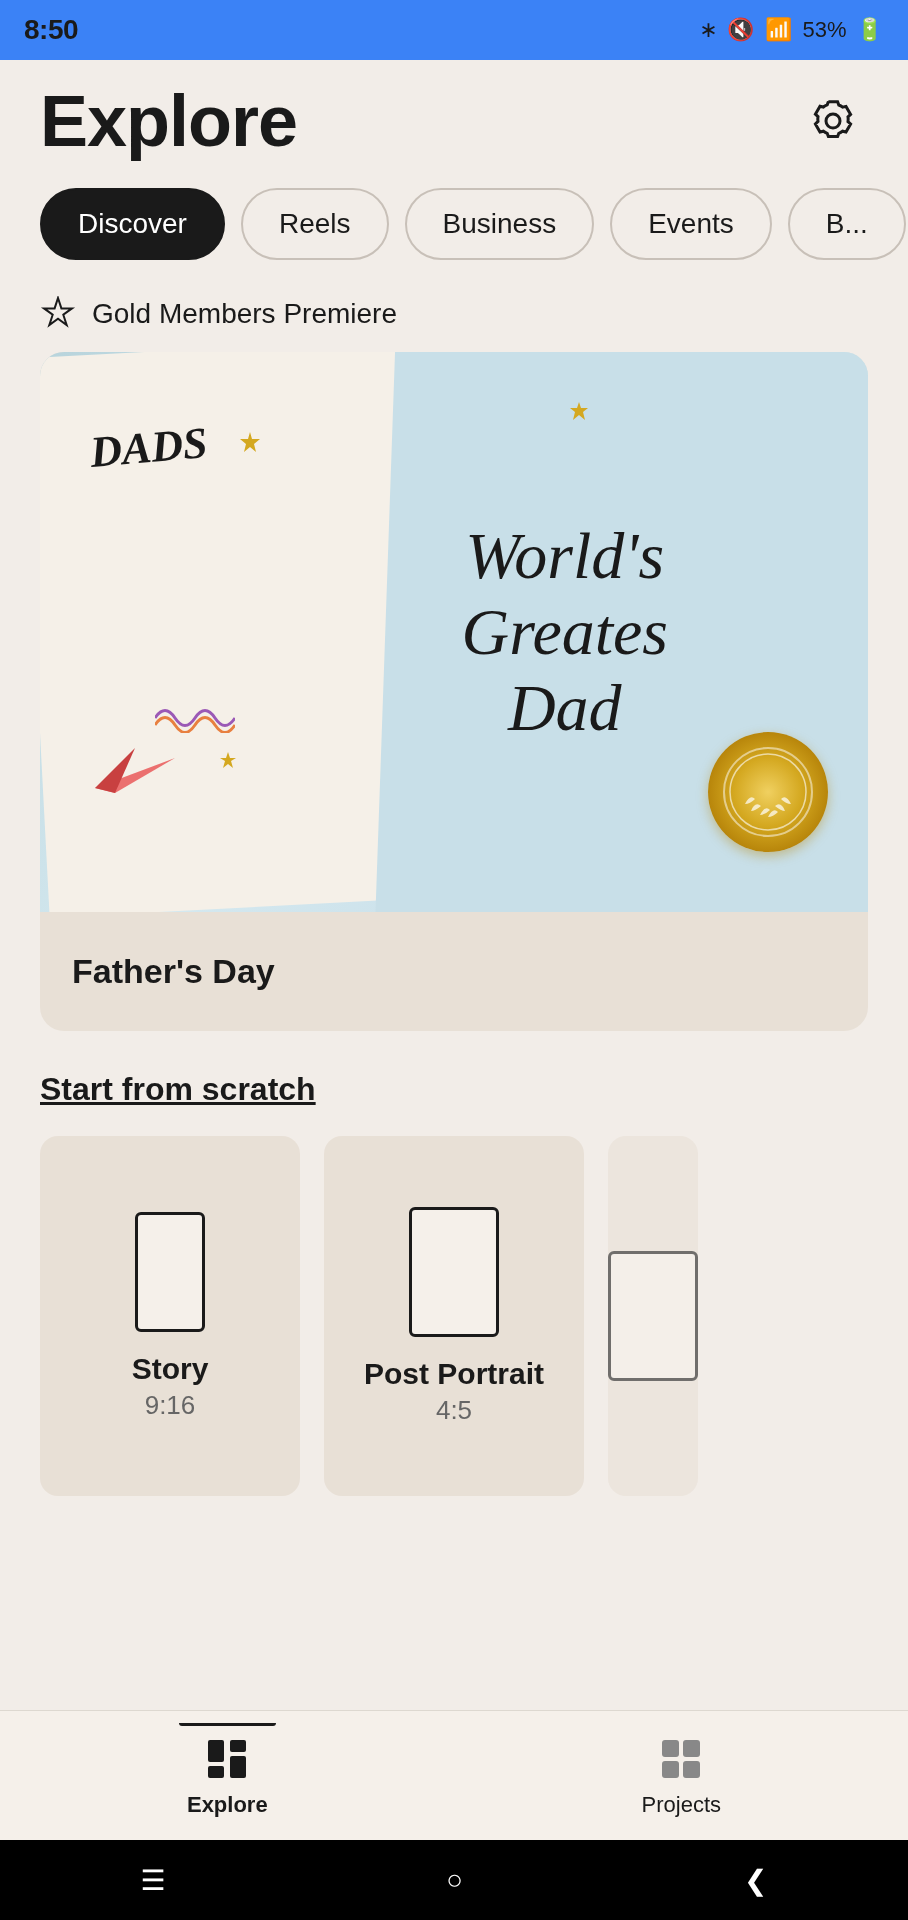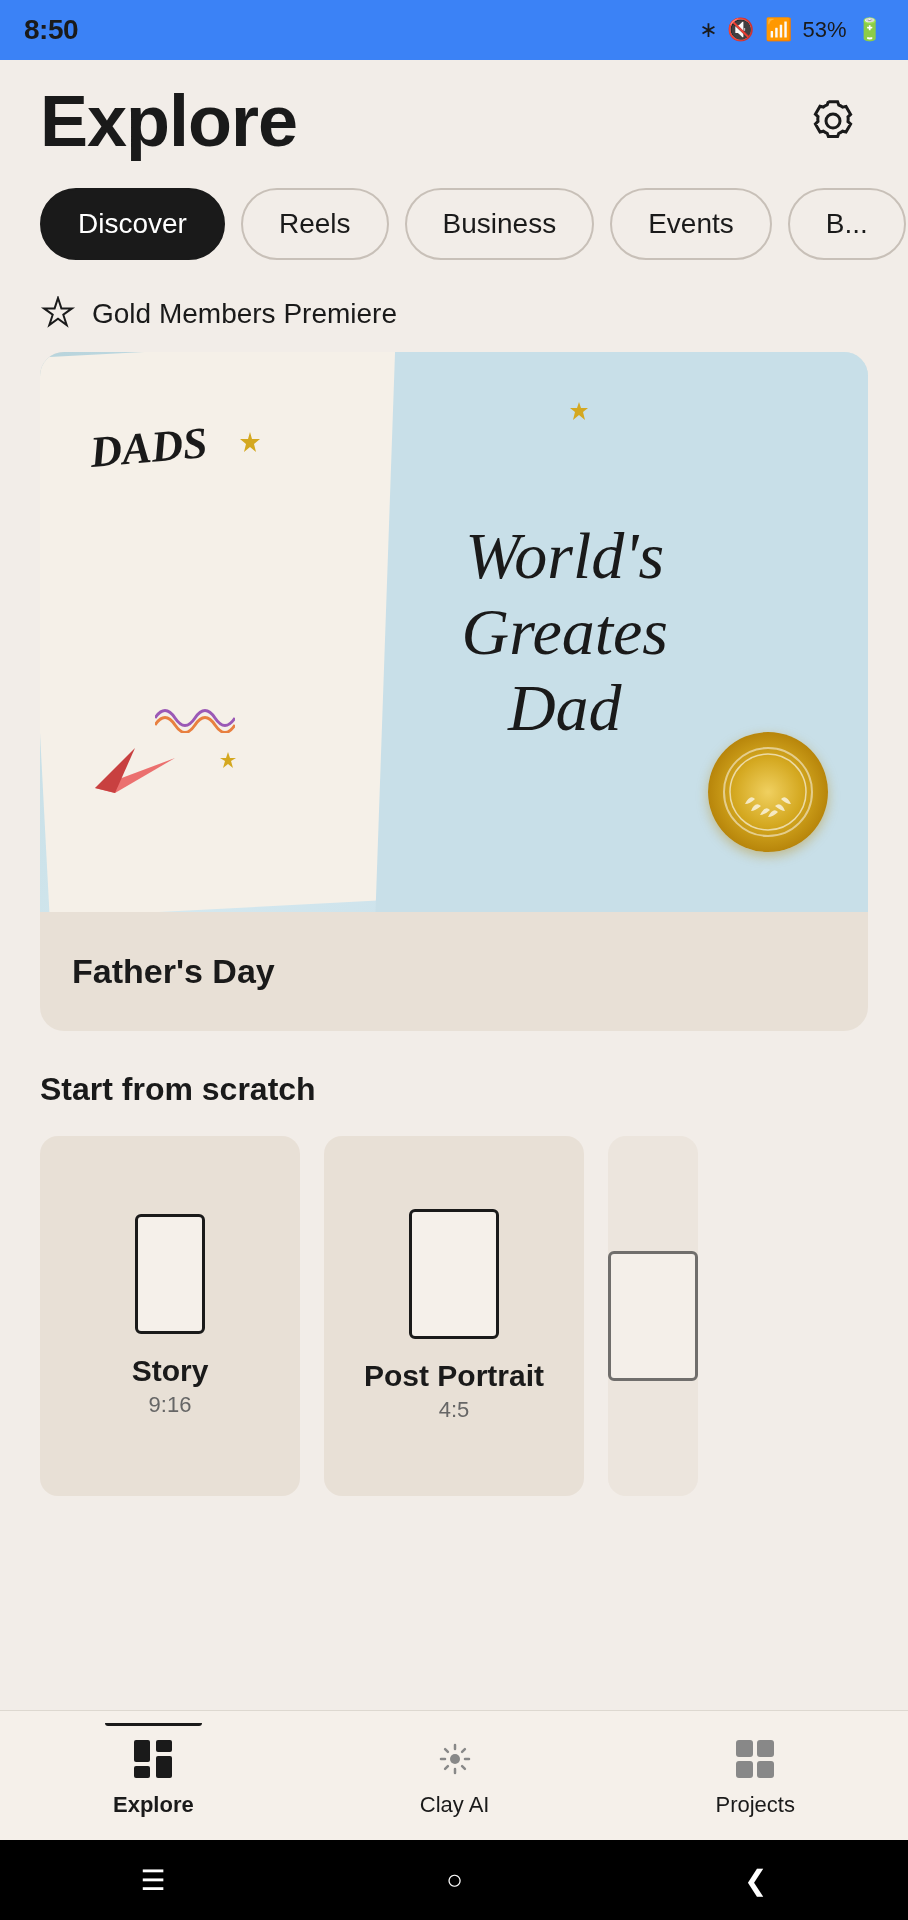--- a/index.html
+++ b/index.html
@@ -159,20 +159,21 @@
 
     
     .scratch-section {
       padding: 40px 40px 20px 40px;
     }
     .scratch-title {
       font-size: 32px;
       font-weight: 600;
       color: #1a1a1a;
       margin-bottom: 28px;
+      text-decoration: underline;
     }
     .scratch-cards {
       display: flex;
       gap: 24px;
       overflow-x: auto;
       scrollbar-width: none;
     }
     .scratch-cards::-webkit-scrollbar { display: none; }
     .scratch-card {
       min-width: 260px;
@@ -203,21 +204,21 @@
     .scratch-card-label {
       text-align: center;
     }
     .scratch-card-name {
       font-size: 30px;
       font-weight: 600;
       color: #1a1a1a;
       display: block;
     }
     .scratch-card-ratio {
-      font-size: 22px;
+      font-size: 26px;
       color: #666;
       display: block;
       margin-top: 4px;
     }
 
     
     .bottom-nav {
       position: fixed;
       bottom: 80px;
       left: 0;
@@ -421,39 +422,20 @@
       <svg width="46" height="46" viewBox="0 0 46 46" fill="none">
         <rect x="4" y="4" width="16" height="22" rx="2" fill="#1a1a1a"></rect>
         <rect x="4" y="30" width="16" height="12" rx="2" fill="#1a1a1a"></rect>
         <rect x="26" y="4" width="16" height="12" rx="2" fill="#1a1a1a"></rect>
         <rect x="26" y="20" width="16" height="22" rx="2" fill="#1a1a1a"></rect>
       </svg>
     </div>
     <span class="nav-label">Explore</span>
   </div>
 
-  <div class="nav-item">
-    <div class="nav-icon">
-      <svg width="46" height="46" viewBox="0 0 46 46" fill="none">
-        <path d="M23 8 L23 8" stroke="#888" stroke-width="1"></path>
-        <g transform="translate(23,23)">
-          <line x1="0" y1="-14" x2="0" y2="-10" stroke="#888" stroke-width="2.5" stroke-linecap="round"></line>
-          <line x1="9.9" y1="-9.9" x2="7.1" y2="-7.1" stroke="#888" stroke-width="2.5" stroke-linecap="round"></line>
-          <line x1="14" y1="0" x2="10" y2="0" stroke="#888" stroke-width="2.5" stroke-linecap="round"></line>
-          <line x1="9.9" y1="9.9" x2="7.1" y2="7.1" stroke="#888" stroke-width="2.5" stroke-linecap="round"></line>
-          <line x1="0" y1="14" x2="0" y2="10" stroke="#888" stroke-width="2.5" stroke-linecap="round"></line>
-          <line x1="-9.9" y1="9.9" x2="-7.1" y2="7.1" stroke="#888" stroke-width="2.5" stroke-linecap="round"></line>
-          <line x1="-14" y1="0" x2="-10" y2="0" stroke="#888" stroke-width="2.5" stroke-linecap="round"></line>
-          <line x1="-9.9" y1="-9.9" x2="-7.1" y2="-7.1" stroke="#888" stroke-width="2.5" stroke-linecap="round"></line>
-          <circle cx="0" cy="0" r="5" fill="#888"></circle>
-        </g>
-      </svg>
-    </div>
-    <span class="nav-label">Clay AI</span>
-  </div>
 
   <div class="nav-item">
     <div class="nav-icon">
       <svg width="46" height="46" viewBox="0 0 46 46" fill="none">
         <rect x="4" y="4" width="17" height="17" rx="3" fill="#888"></rect>
         <rect x="25" y="4" width="17" height="17" rx="3" fill="#888"></rect>
         <rect x="4" y="25" width="17" height="17" rx="3" fill="#888"></rect>
         <rect x="25" y="25" width="17" height="17" rx="3" fill="#888"></rect>
       </svg>
     </div>

